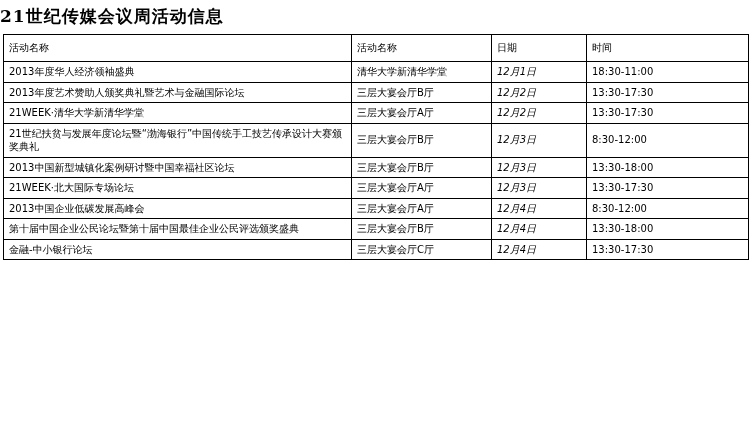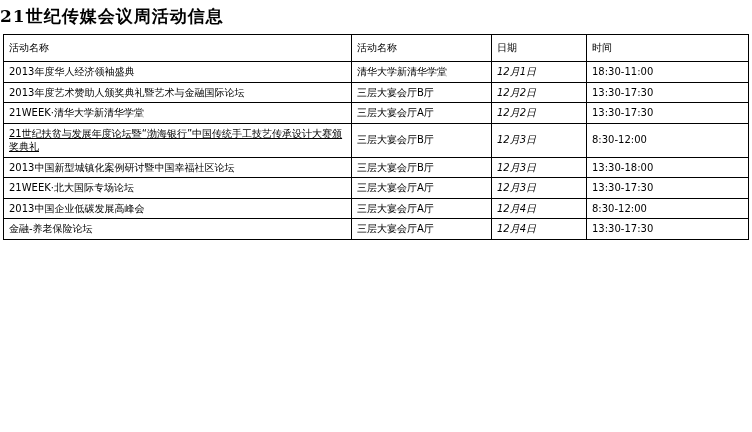--- a/index.html
+++ b/index.html
@@ -52,21 +52,20 @@
   col.c-place { width: 140px; }
   col.c-date { width: 95px; }
   col.c-time { width: 162px; }
   td.date {
     text-align: right;
     padding-right: 6px;
     font-style: italic;
   }
   .two-line {
     line-height: 1.35;
-    text-decoration: underline;
   }
 </style>
 </head>
 <body>
 
 <div class="page">
 
   <div class="title">21世纪传媒会议周活动信息</div>
 
   <table class="info">
@@ -121,21 +120,27 @@
         <td class="date">12月3日</td>
         <td>13:30-17:30</td>
       </tr>
       <tr>
         <td>2013中国企业低碳发展高峰会</td>
         <td>三层大宴会厅A厅</td>
         <td class="date">12月4日</td>
         <td>8:30-12:00</td>
       </tr>
       <tr>
-        <td>金融-养老保险论坛</td>
-        <td>三层大宴会厅A厅</td>
+        <td class="two-line">第十届中国企业公民论坛暨第十届中国最佳企业公民评选颁奖盛典</td>
+        <td>三层大宴会厅B厅</td>
+        <td class="date">12月4日</td>
+        <td>13:30-18:00</td>
+      </tr>
+      <tr>
+        <td>金融-中小银行论坛</td>
+        <td>三层大宴会厅C厅</td>
         <td class="date">12月4日</td>
         <td>13:30-17:30</td>
       </tr>
     </tbody>
   </table>
 
 </div>
 
 </body></html>

